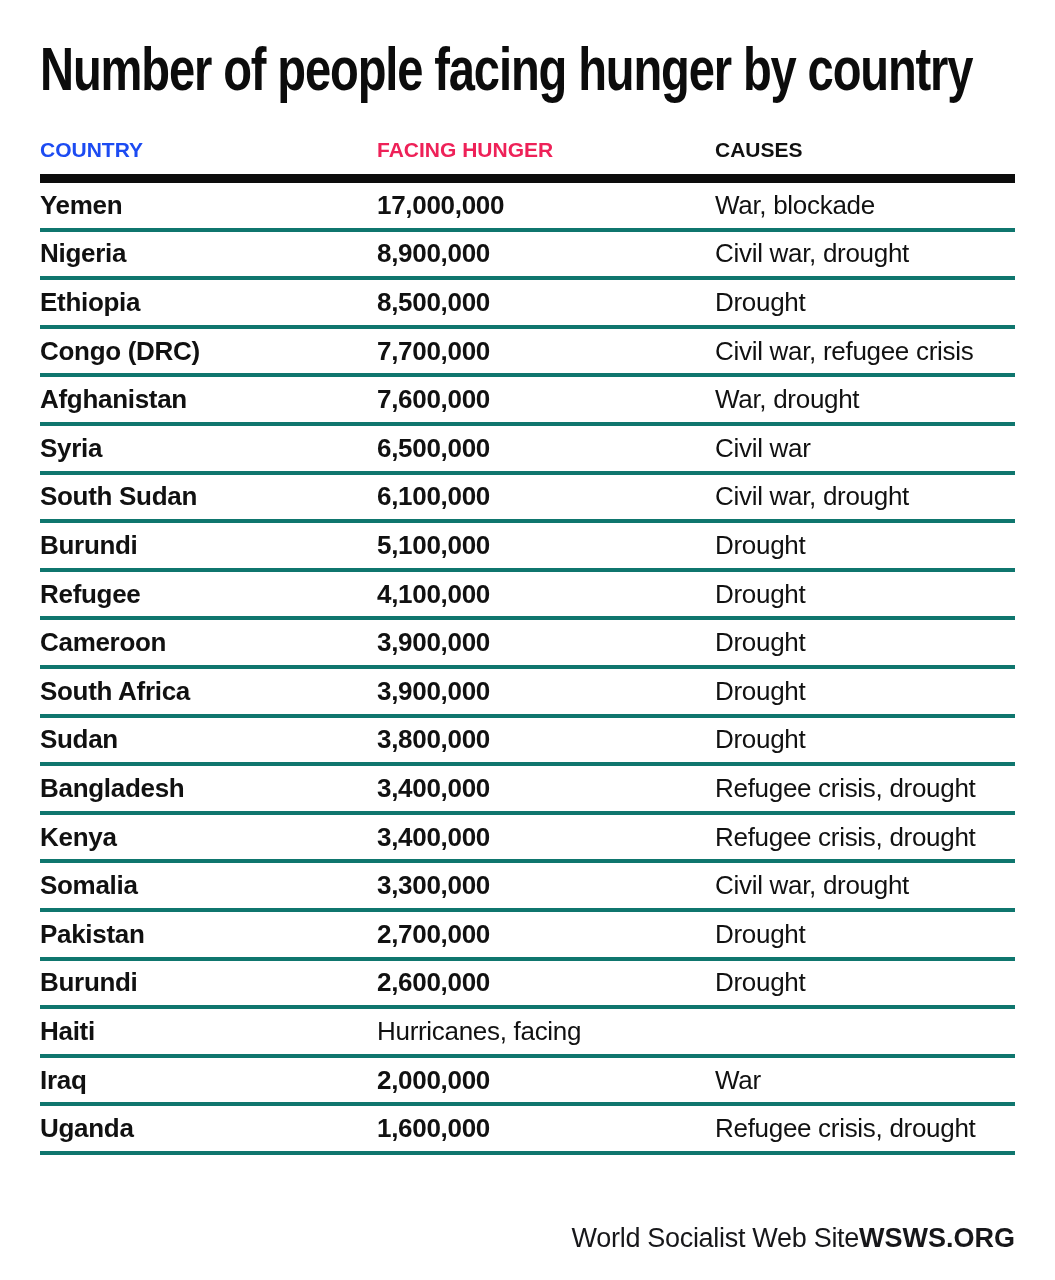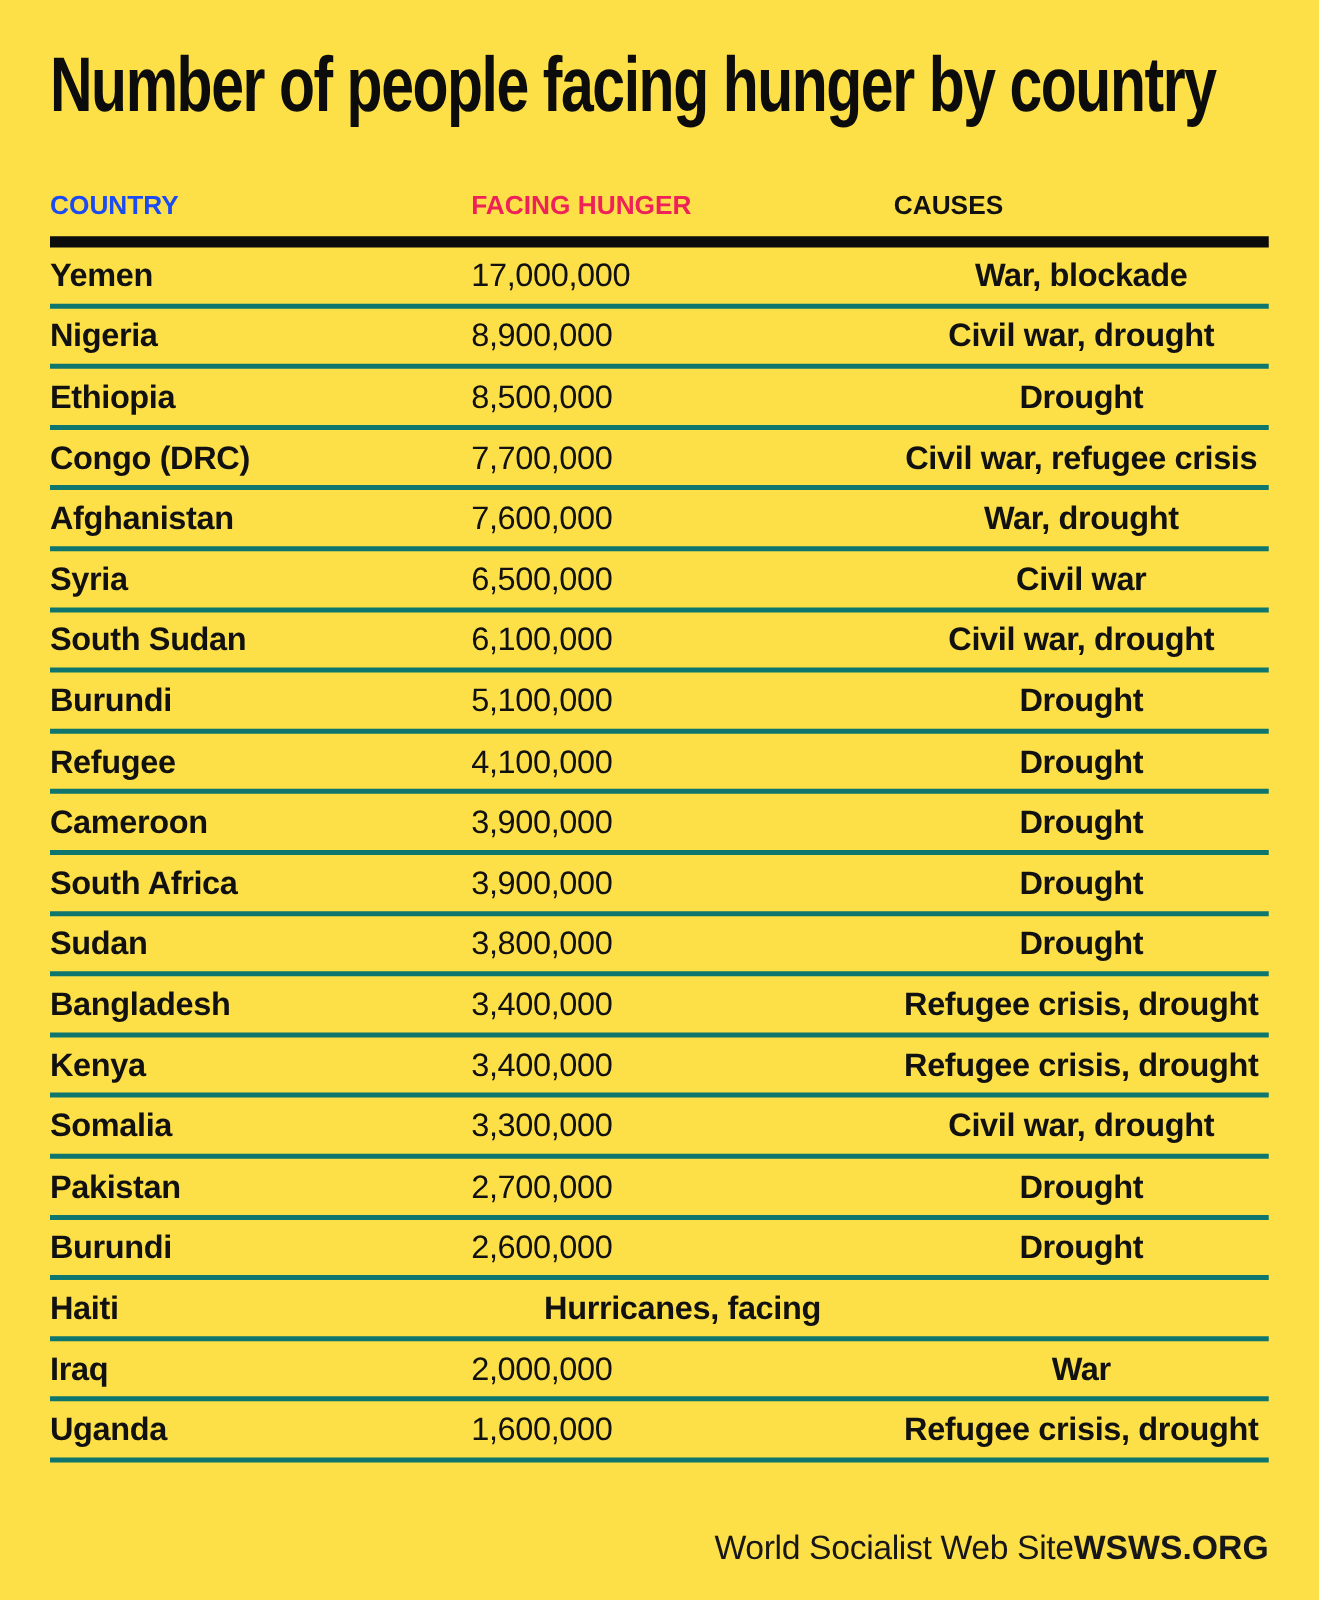--- a/index.html
+++ b/index.html
@@ -22,21 +22,21 @@
     letter-spacing: -1.5px;
     white-space: nowrap;
     color: #0c0c0c;
     transform: scaleX(0.76);
     transform-origin: 0 50%;
     line-height: 1.05;
   }
   .col-heads {
     display: grid;
     grid-template-columns: 337px 338px 1fr;
-    margin-top: 52px;
+    margin-top: 37px;
     font-size: 21px;
     font-weight: 700;
     letter-spacing: 0px;
   }
   .thick-rule {
     height: 9px;
     background: #0c0c0c;
     margin-top: 12px;
   }
   .rows { }
@@ -44,40 +44,40 @@
     display: grid;
     grid-template-columns: 337px 338px 1fr;
     align-items: center;
     height: 48.6px;
     border-bottom: 4px solid #0f766e;
     font-size: 26px;
     letter-spacing: -0.3px;
     white-space: nowrap;
   }
   .row .country { font-weight: 700; }
-  .row .hunger  { font-weight: 400; }
-  .row .causes  { font-weight: 700; text-align: center; }
+  .row .hunger  { font-weight: 700; }
+  .row .causes  { font-weight: 400; }
   .footer {
     position: absolute;
     left: 40px;
     right: 40px;
     bottom: 26px;
     display: flex;
     justify-content: flex-end;
     align-items: baseline;
     font-size: 27px;
     letter-spacing: -0.3px;
   }
   .footer .site-name { font-weight: 400; color: #17171a; }
   .footer .site-url  { font-weight: 700; color: #17171a; letter-spacing: 0; }
 </style>
 </head>
 <body>
 
-<div class="page" style="background: #fde047;">
+<div class="page" style="background: #ffffff;">
 
   <h1 class="title" style="color: rgb(12, 12, 12);">Number of people facing hunger by country</h1>
 
   <div class="col-heads">
     <span style="color: rgb(28, 75, 242);">COUNTRY</span>
     <span style="color: rgb(238, 33, 88);">FACING HUNGER</span>
     <span style="color: rgb(17, 17, 17);">CAUSES</span>
   </div>
 
   <div class="thick-rule" style="background: rgb(12, 12, 12);"></div>

